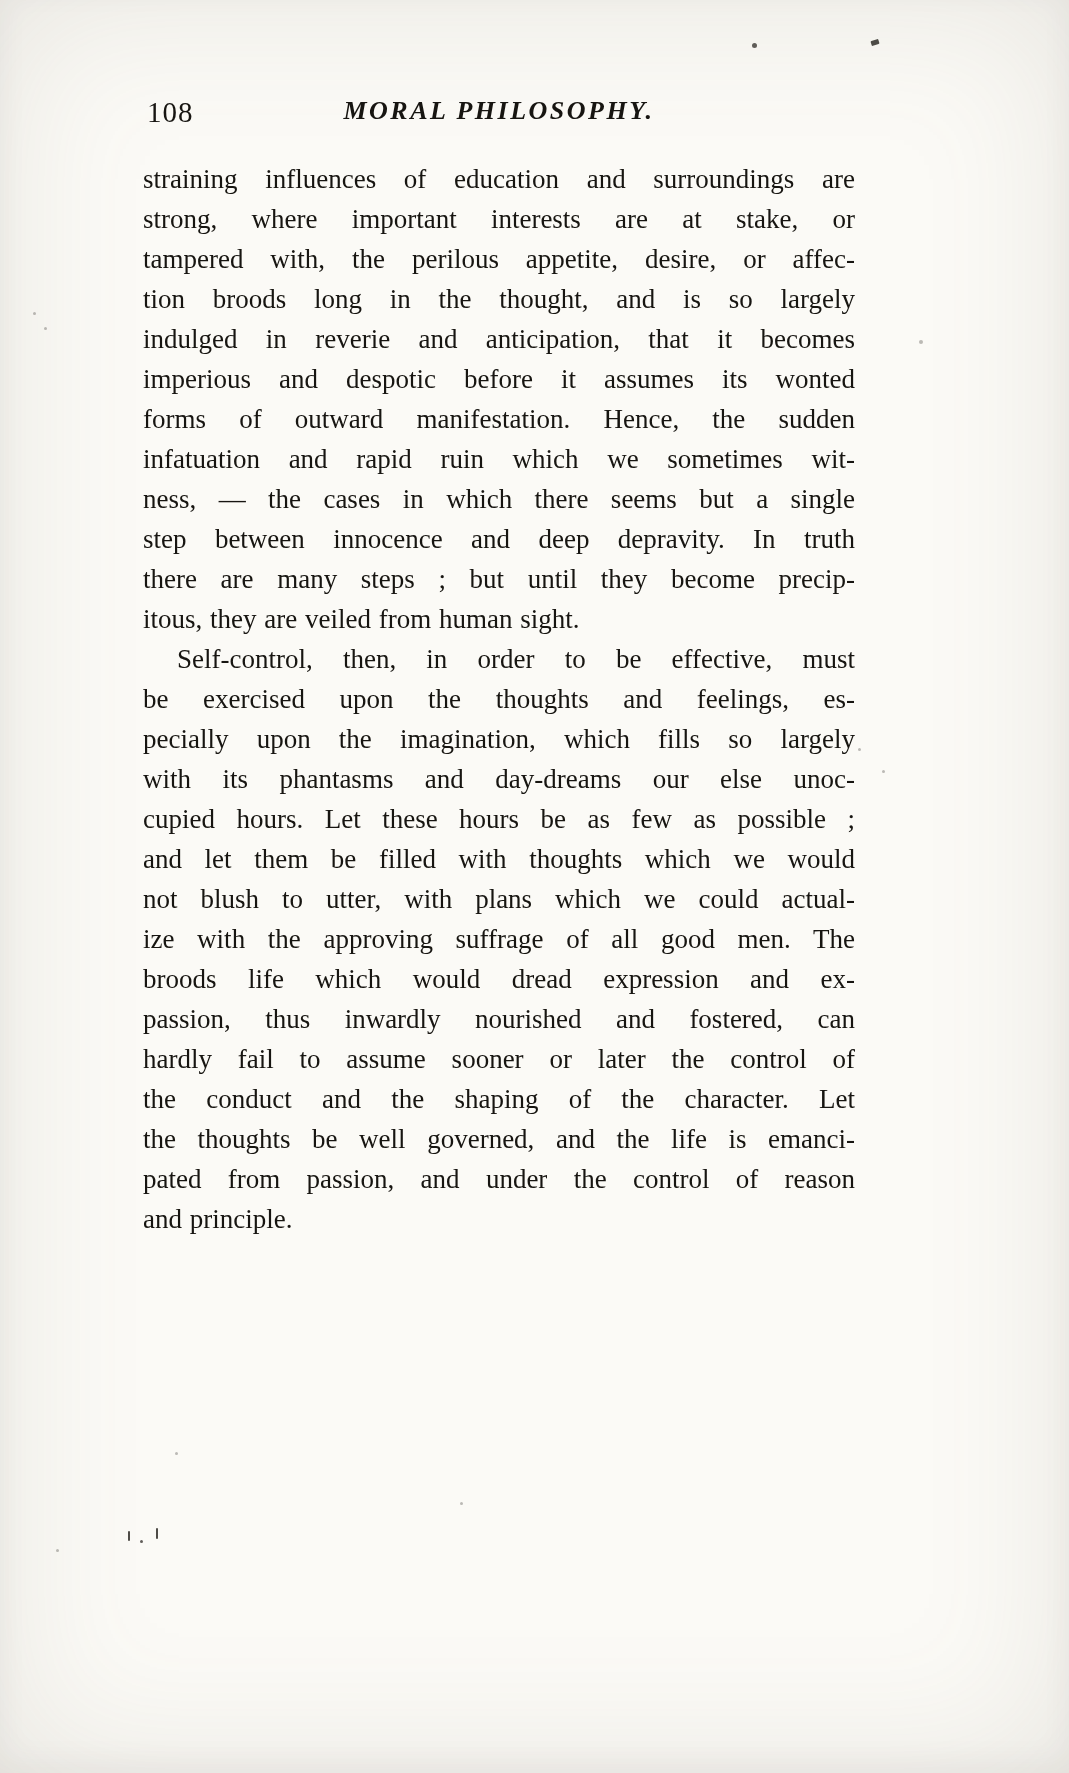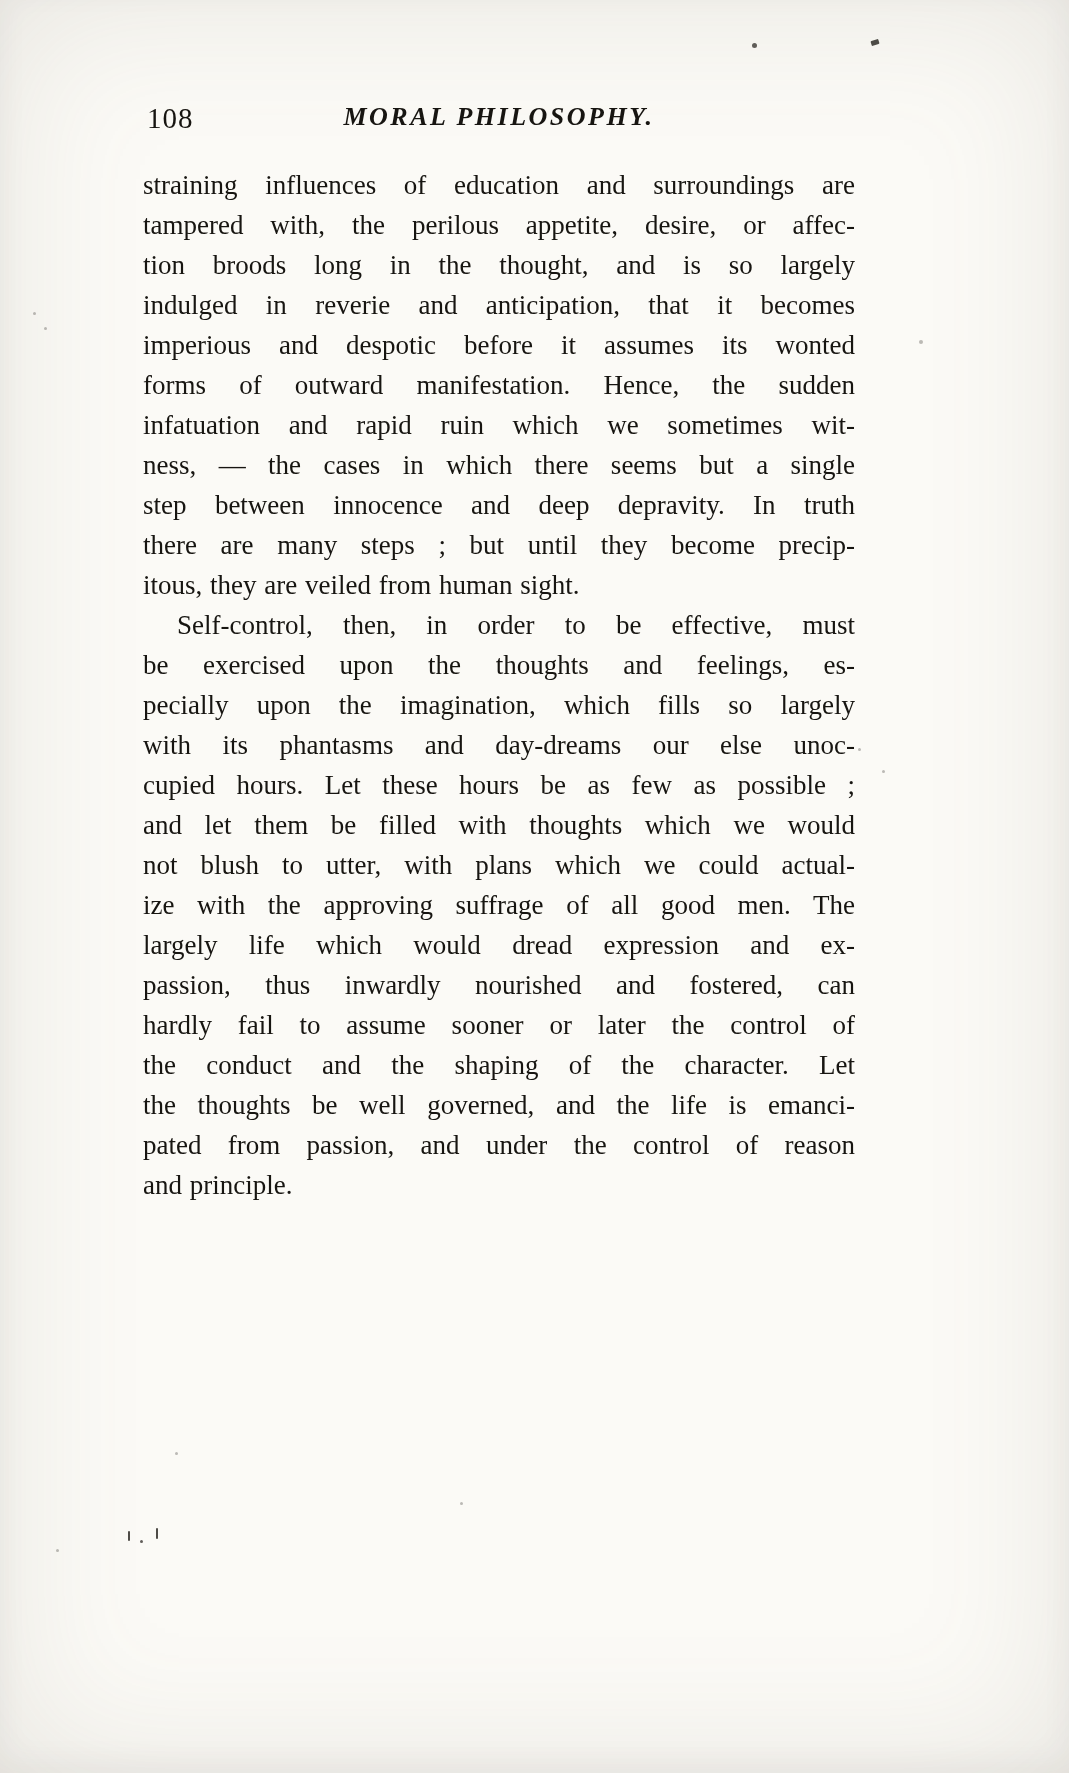--- a/index.html
+++ b/index.html
@@ -13,21 +13,21 @@
     font-family: "Liberation Serif", serif;
   }
   .scan-surface {
     position: absolute;
     inset: 0;
     box-shadow: inset 0 0 150px rgba(110, 105, 90, 0.14), inset 0 -10px 30px rgba(60, 55, 45, 0.06);
   }
   .content {
     position: absolute;
     left: 143px;
-    top: 100px;
+    top: 94px;
     width: 712px;
   }
   .page-head {
     position: relative;
     height: 40px;
     margin-bottom: 20px;
   }
   .page-number {
     position: absolute;
     left: 4px;
@@ -78,41 +78,42 @@
 <div class="scan-surface"></div>
 
 <div class="content">
   <div class="page-head">
     <span class="page-number">108</span>
     <span class="running-header">MORAL PHILOSOPHY.</span>
   </div>
   <div class="text-block">
       <div class="paragraph">
         <div class="line"><span>straining influences of education and surroundings are</span></div>
+        <div class="line"><span>strong, where important interests are at stake, or</span></div>
         <div class="line"><span>tampered with, the perilous appetite, desire, or affec-</span></div>
         <div class="line"><span>tion broods long in the thought, and is so largely</span></div>
         <div class="line"><span>indulged in reverie and anticipation, that it becomes</span></div>
         <div class="line"><span>imperious and despotic before it assumes its wonted</span></div>
         <div class="line"><span>forms of outward manifestation. Hence, the sudden</span></div>
         <div class="line"><span>infatuation and rapid ruin which we sometimes wit-</span></div>
         <div class="line"><span>ness, — the cases in which there seems but a single</span></div>
         <div class="line"><span>step between innocence and deep depravity. In truth</span></div>
         <div class="line"><span>there are many steps ; but until they become precip-</span></div>
         <div class="line last"><span>itous, they are veiled from human sight.</span></div>
       </div>
       <div class="paragraph">
         <div class="line indent"><span>Self-control, then, in order to be effective, </span><span class="bold">must</span></div>
         <div class="line"><span class="bold">be exercised upon the thoughts and feelings,</span><span> es-</span></div>
         <div class="line"><span>pecially upon the imagination, which fills so largely</span></div>
         <div class="line"><span>with its phantasms and day-dreams our else unoc-</span></div>
         <div class="line"><span>cupied hours. Let these hours be as few as possible ;</span></div>
         <div class="line"><span>and let them be filled with thoughts which we would</span></div>
         <div class="line"><span>not blush to utter, with plans which we could actual-</span></div>
         <div class="line"><span>ize with the approving suffrage of all good men. The</span></div>
-        <div class="line"><span>largely life which would dread expression and ex-</span></div>
+        <div class="line"><span>broods life which would dread expression and ex-</span></div>
         <div class="line"><span>passion, thus inwardly nourished and fostered, can</span></div>
         <div class="line"><span>hardly fail to assume sooner or later the control of</span></div>
         <div class="line"><span>the conduct and the shaping of the character. Let</span></div>
         <div class="line"><span>the thoughts be well governed, and the life is emanci-</span></div>
         <div class="line"><span>pated from passion, and under the control of reason</span></div>
         <div class="line last"><span>and principle.</span></div>
       </div>
     </div>
 </div>
 

